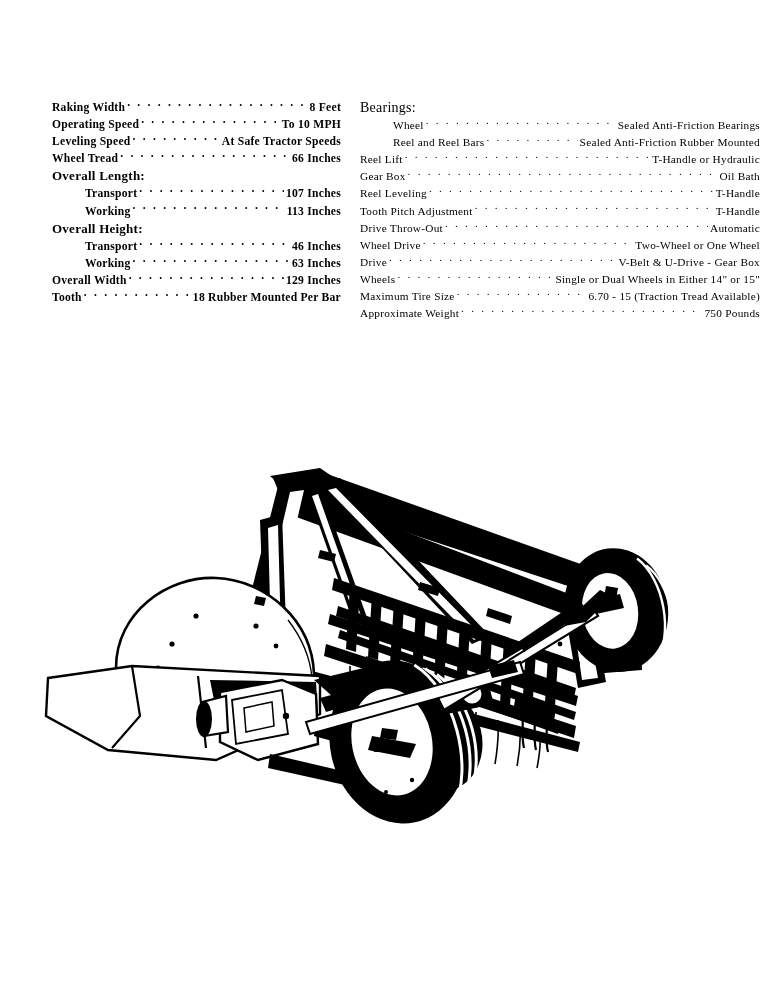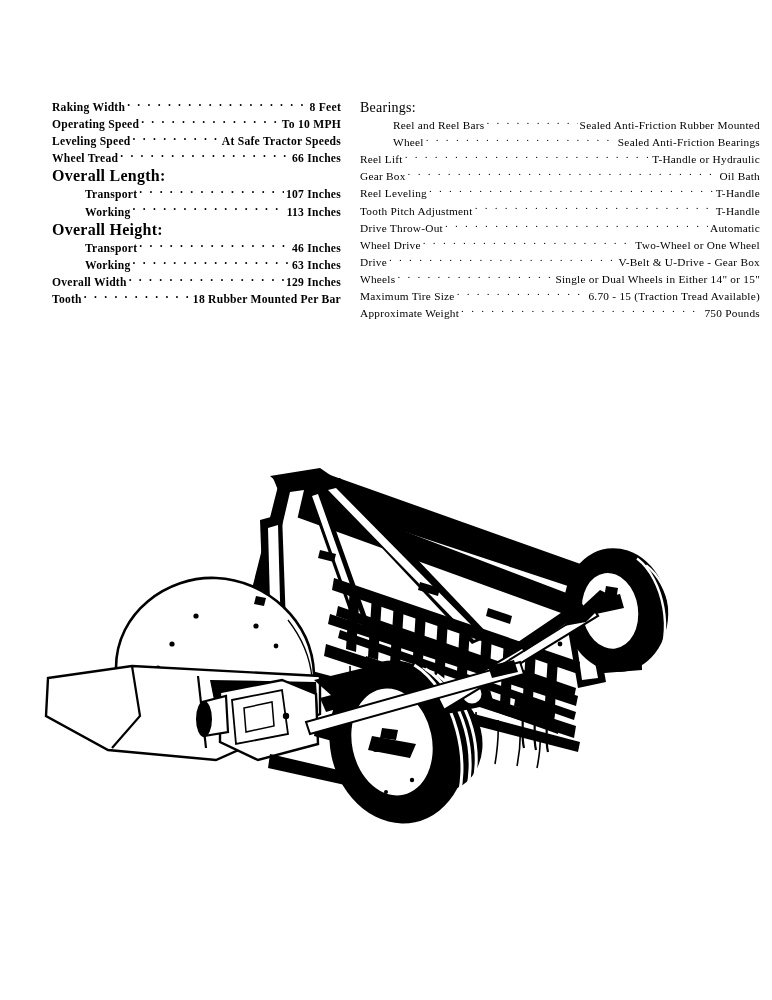--- a/index.html
+++ b/index.html
@@ -75,21 +75,21 @@
     white-space: nowrap;
     letter-spacing: 2.2px;
     font-size: 11.6px;
   }
   .spec-value {
     flex: 0 0 auto;
     padding-left: 2px;
     text-align: left;
   }
   .spec-heading-text {
-    font-size: 16px;
+    font-size: 13px;
     line-height: 17.1px;
     letter-spacing: 0.25px;
   }
 
   
   #spec-column-right .spec-row { font-size: 11.3px; }
   #spec-column-right .spec-leader::after { font-size: 11.3px; }
   #spec-column-right .spec-heading-text { font-size: 14px; }
 
   
@@ -184,29 +184,29 @@
 
   </div>
 
   <div class="spec-column" id="spec-column-right">
 
     <div class="spec-row heading">
       <span class="spec-heading-text">Bearings:</span>
     </div>
 
     <div class="spec-row indent">
+      <span class="spec-label">Wheel</span>
+      <span class="spec-leader"></span>
+      <span class="spec-value">Sealed Anti-Friction Bearings</span>
+    </div>
+
+    <div class="spec-row indent">
       <span class="spec-label">Reel and Reel Bars</span>
       <span class="spec-leader"></span>
       <span class="spec-value">Sealed Anti-Friction Rubber Mounted</span>
-    </div>
-
-    <div class="spec-row indent">
-      <span class="spec-label">Wheel</span>
-      <span class="spec-leader"></span>
-      <span class="spec-value">Sealed Anti-Friction Bearings</span>
     </div>
 
     <div class="spec-row">
       <span class="spec-label">Reel Lift</span>
       <span class="spec-leader"></span>
       <span class="spec-value">T-Handle or Hydraulic</span>
     </div>
 
     <div class="spec-row">
       <span class="spec-label">Gear Box</span>

